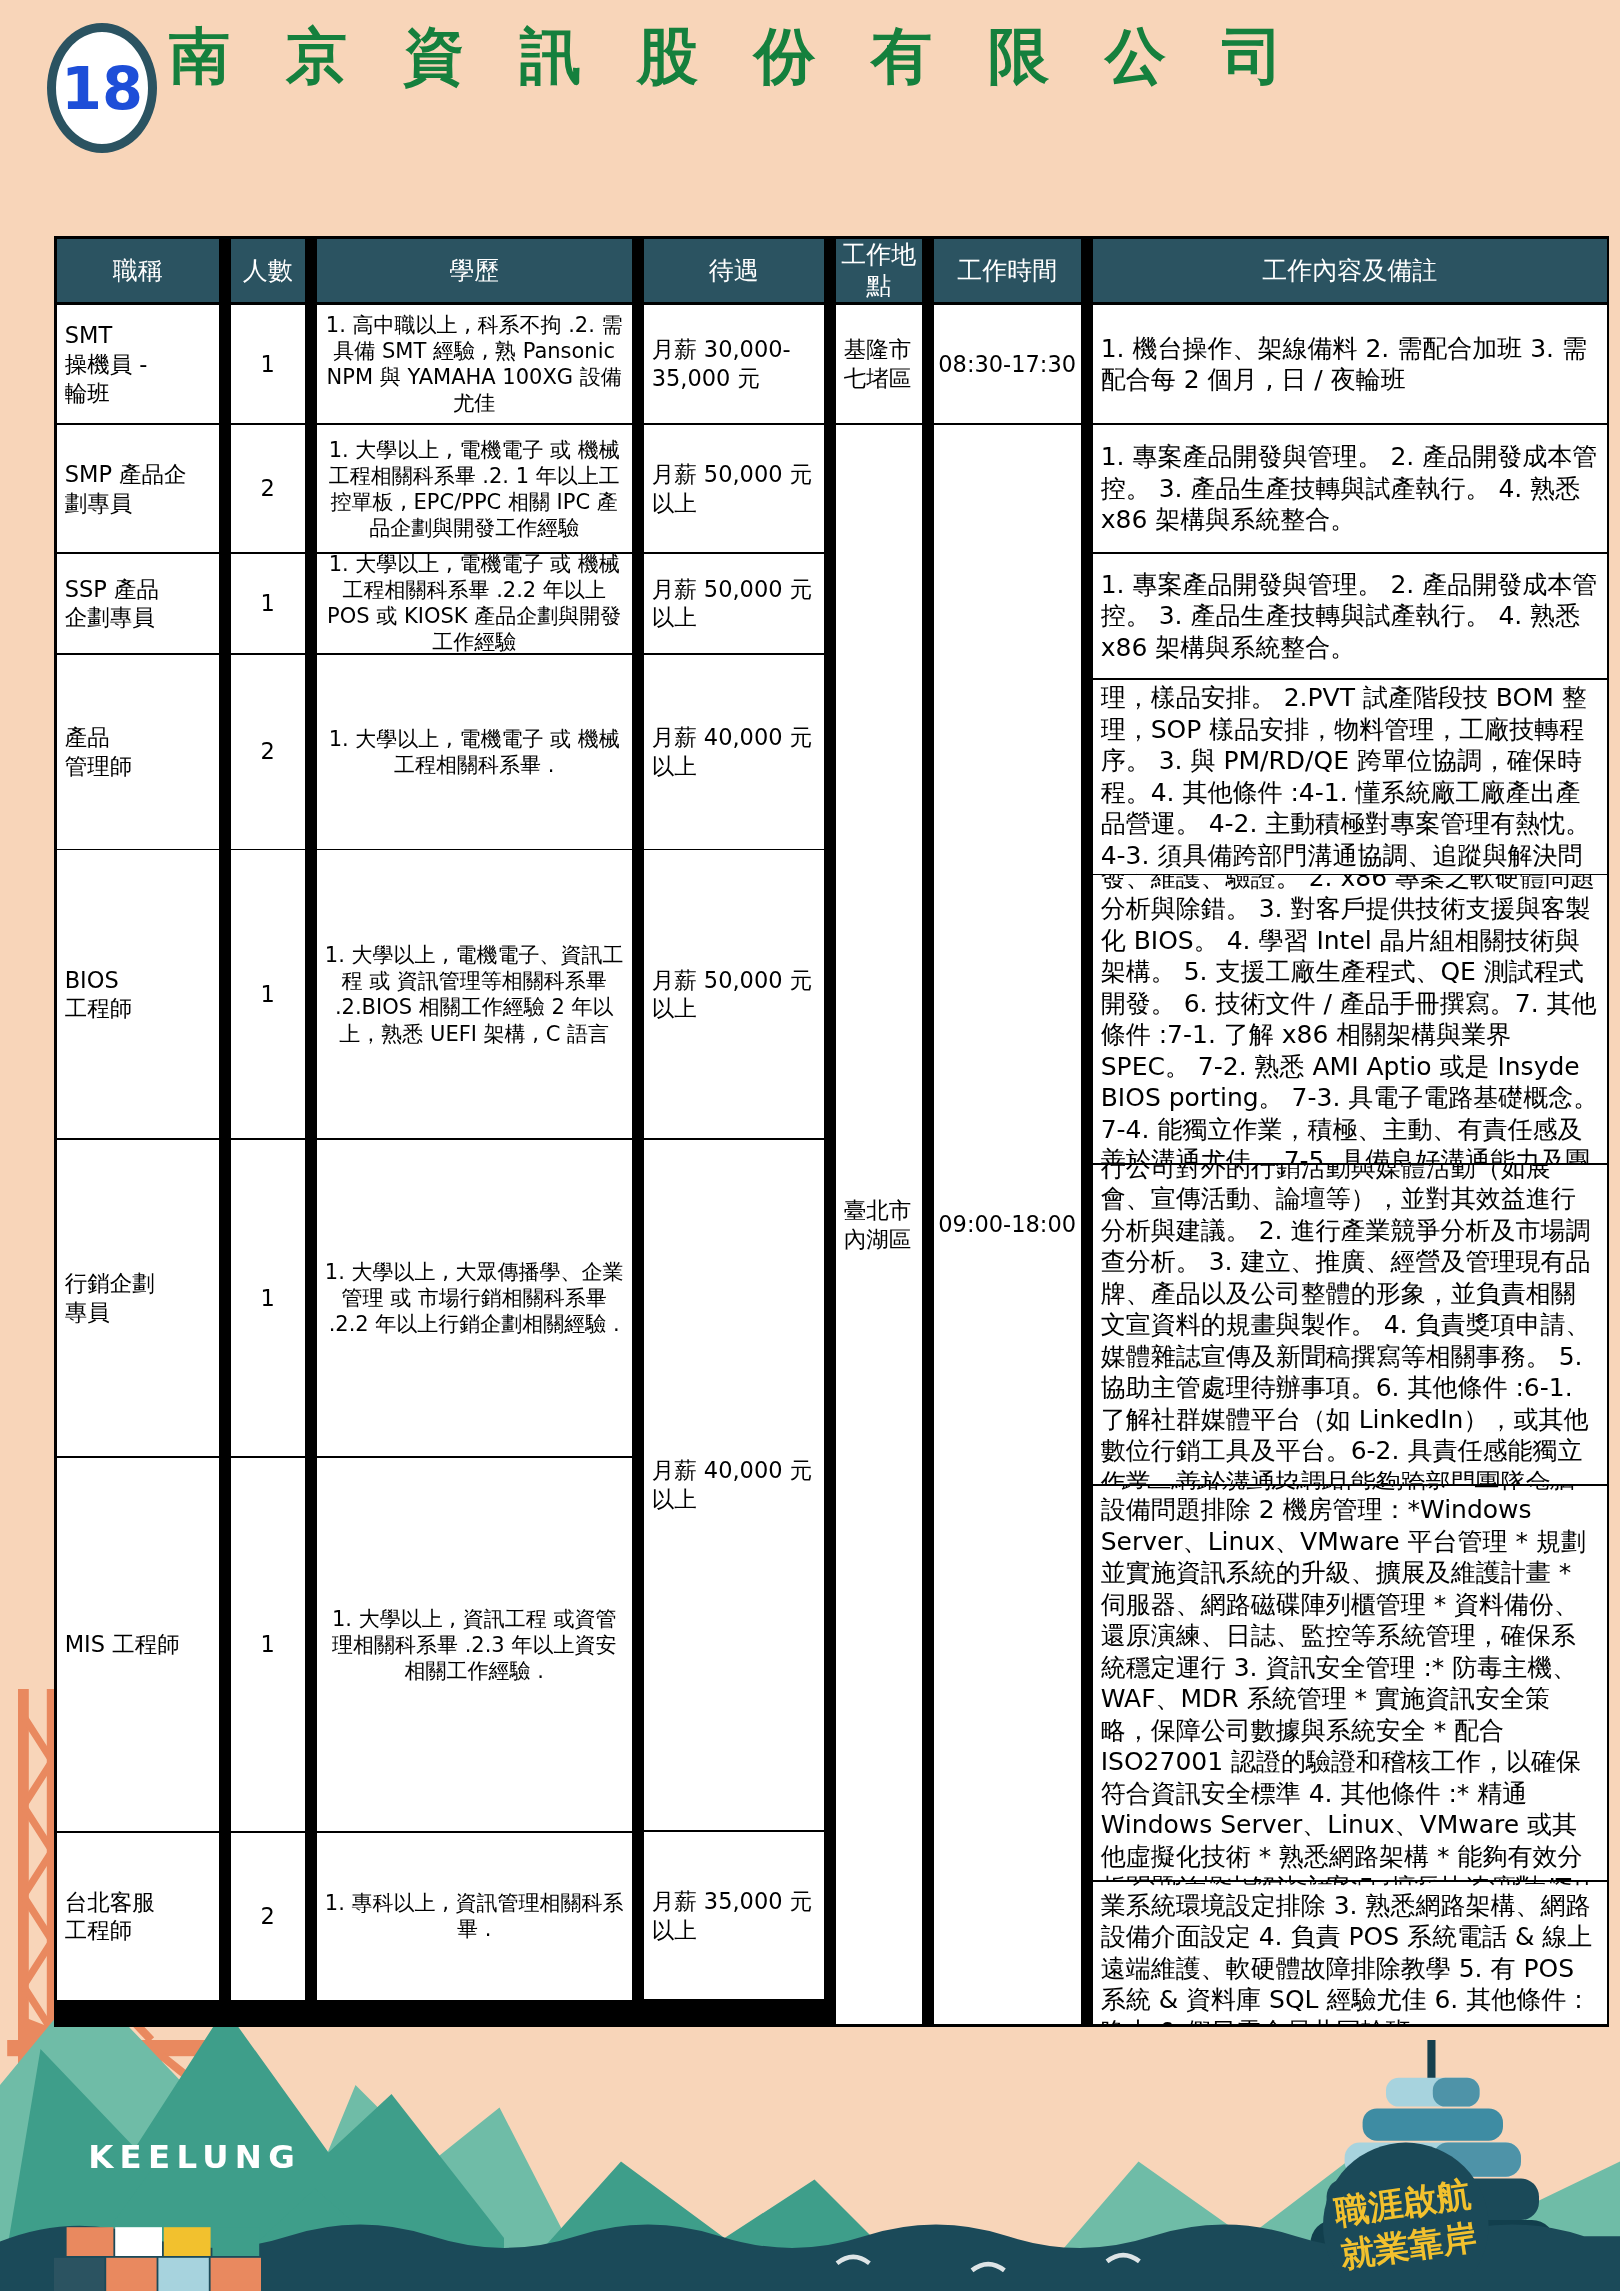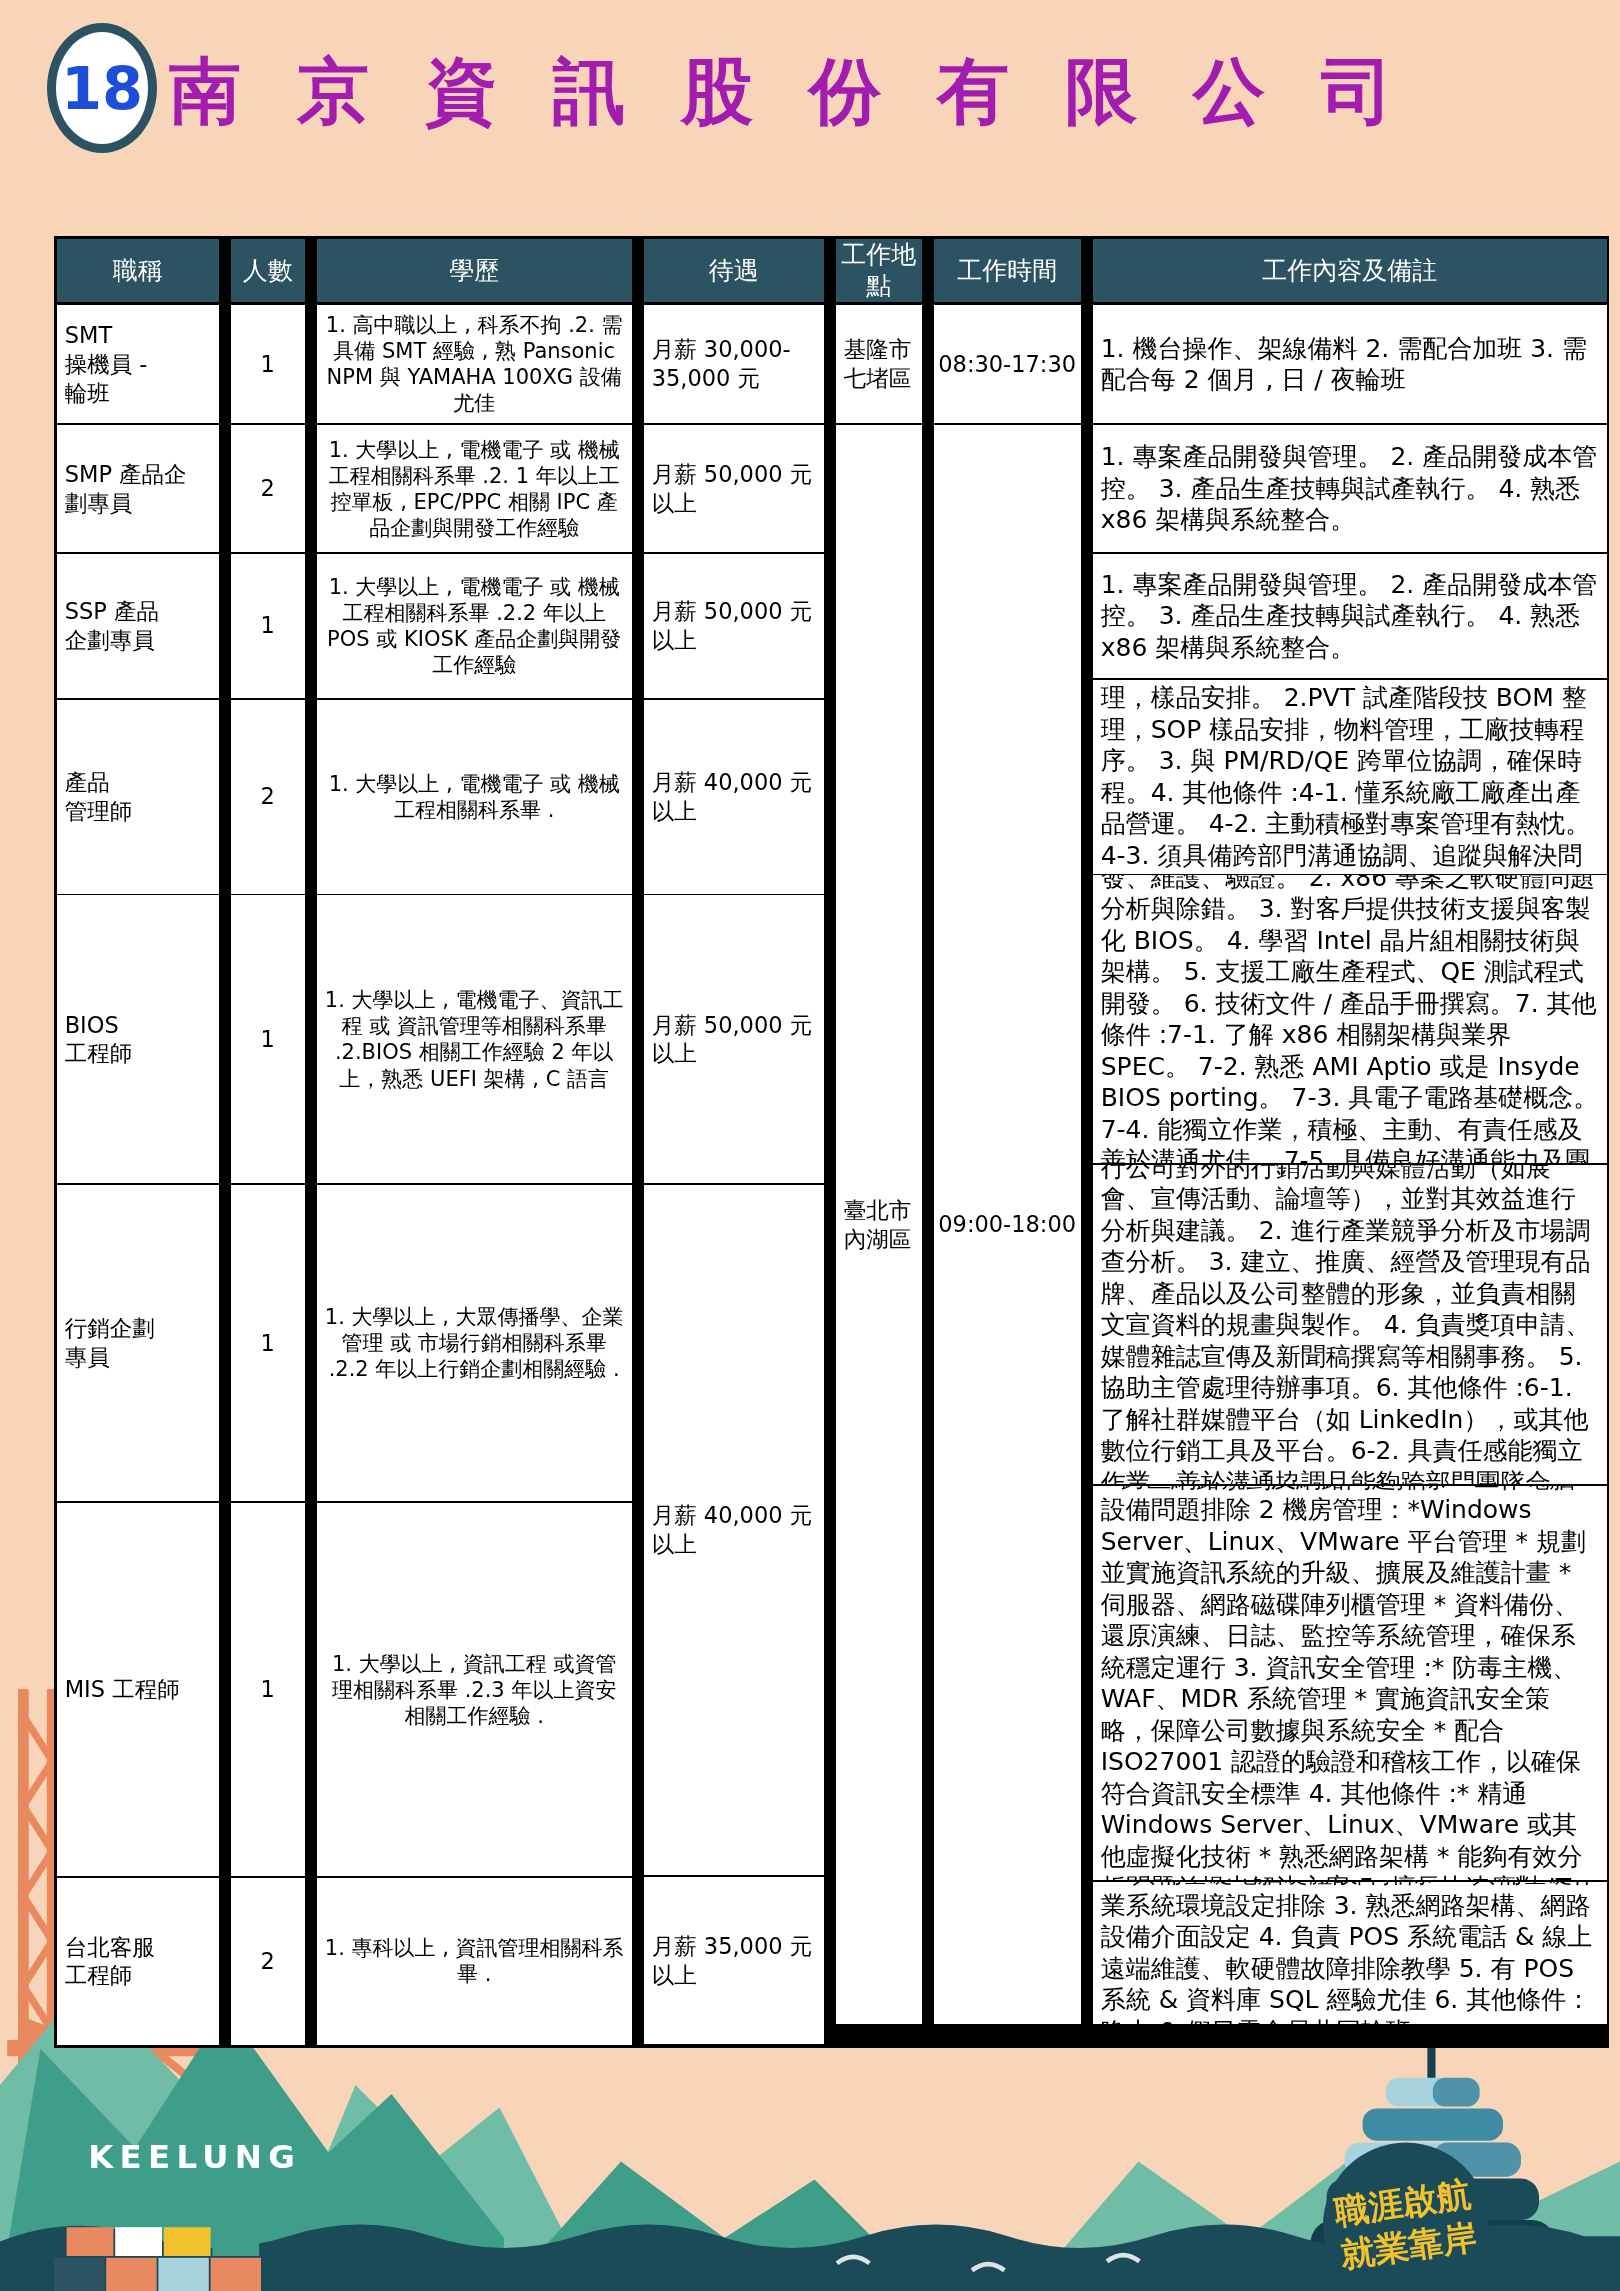--- a/index.html
+++ b/index.html
@@ -8,42 +8,42 @@
     background:#F8D5B9; font-family:"DejaVu Sans", sans-serif; color:#000;
   }
   
   .num-badge{
     position:absolute; left:47px; top:23.4px; width:92px; height:112px;
     background:#fff; border:9px solid #2B5361; border-radius:50%;
     display:flex; align-items:center; justify-content:center;
     font-size:59px; font-weight:bold; color:#1d4ed8; z-index:3;
   }
   .company{
-    position:absolute; left:169px; top:44px; width:1404px; z-index:3;
-    font-size:72px; font-weight:bold; color:#a21caf;
+    position:absolute; left:169px; top:16px; width:1404px; z-index:3;
+    font-size:61px; font-weight:bold; color:#15803d;
     letter-spacing:56px; white-space:nowrap;
   }
   
   .jobtable{
     position:absolute; left:54px; top:236px; z-index:2;
     background:#000; padding:2.7px; display:flex; gap:12px;
   }
   .col{display:flex; flex-direction:column; gap:1.8px;}
   .cell{
     background:#fff; overflow:hidden; display:flex; align-items:center;
     box-sizing:border-box;
   }
   .cell.head{
     background:#2B5361; color:#fff; justify-content:center; text-align:center;
     font-size:25px; line-height:1.25; margin-bottom:1.8px; padding:0 3.6px; font-weight:500;
   }
   .c-title{width:162px}.c-count{width:74px}.c-edu{width:315px}.c-sal{width:180px}
   .c-loc{width:86px}.c-hrs{width:147px}.c-desc{width:514px}
   .hh{height:63px}
-  .h1{height:118px}.h2{height:127px}.h3{height:144px}.h4{height:194px}
+  .h1{height:118px}.h2{height:127px}.h3{height:99px}.h4{height:194px}
   .h5{height:288px}.h6{height:316px}.h7{height:373px}.h8{height:167px}
   .hs67{height:690px}.hm28{height:1599px}
   .hd1{height:118px}.hd2{height:127px}.hd3{height:124px}.hd4{height:194px}
   .hd5{height:288px}.hd6{height:319px}.hd7{height:394px}.hd8{height:142px}
   .t-left{justify-content:flex-start; padding:0 5.4px 0 8px; text-align:left;
           font-size:22.5px; line-height:1.28; white-space:pre-line;}
   .t-center{justify-content:center; text-align:center; font-size:22.5px; line-height:1.28;}
   .edu{justify-content:center; text-align:center; font-size:21px; line-height:1.24; padding:0 6.3px;}
   .desc{justify-content:flex-start; text-align:left; font-size:25px; line-height:1.26; padding:0 8px;}
   

